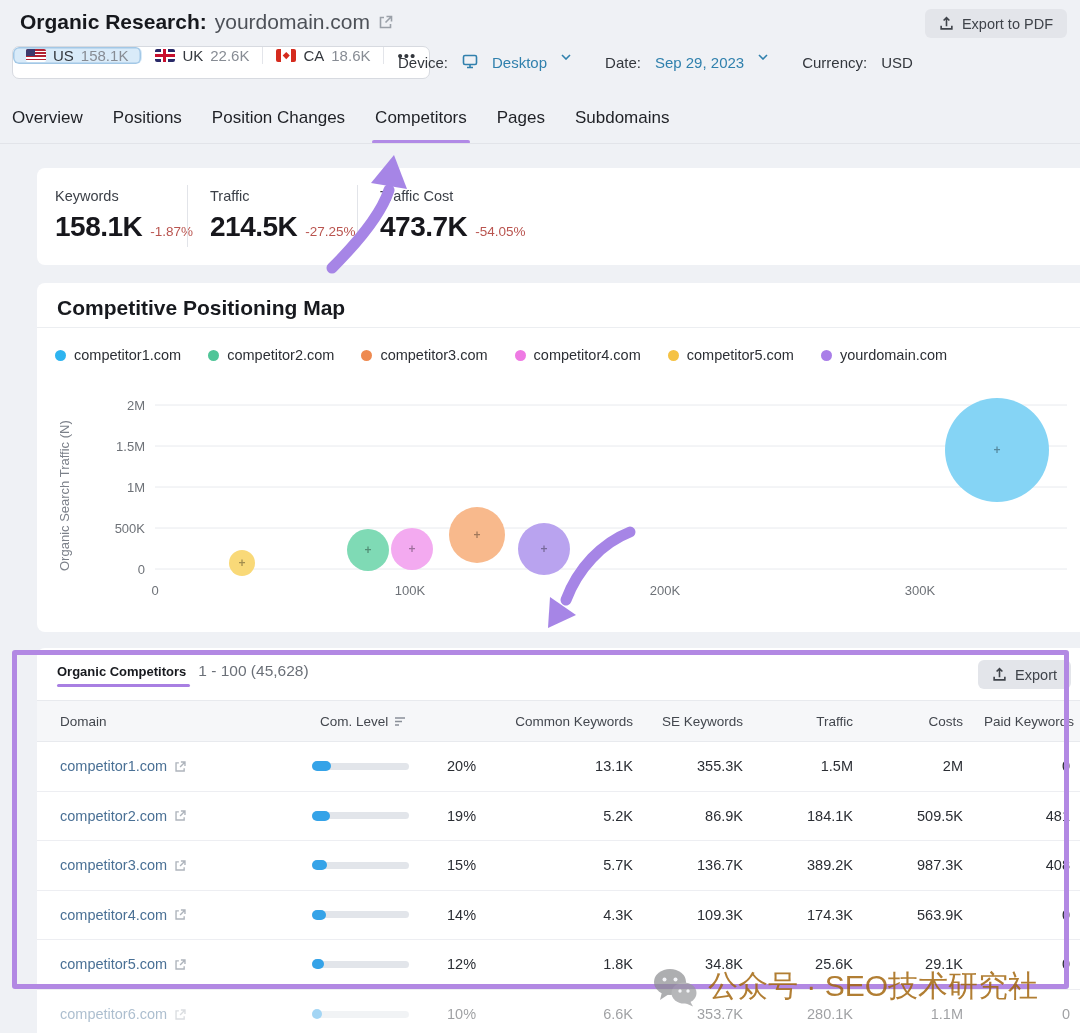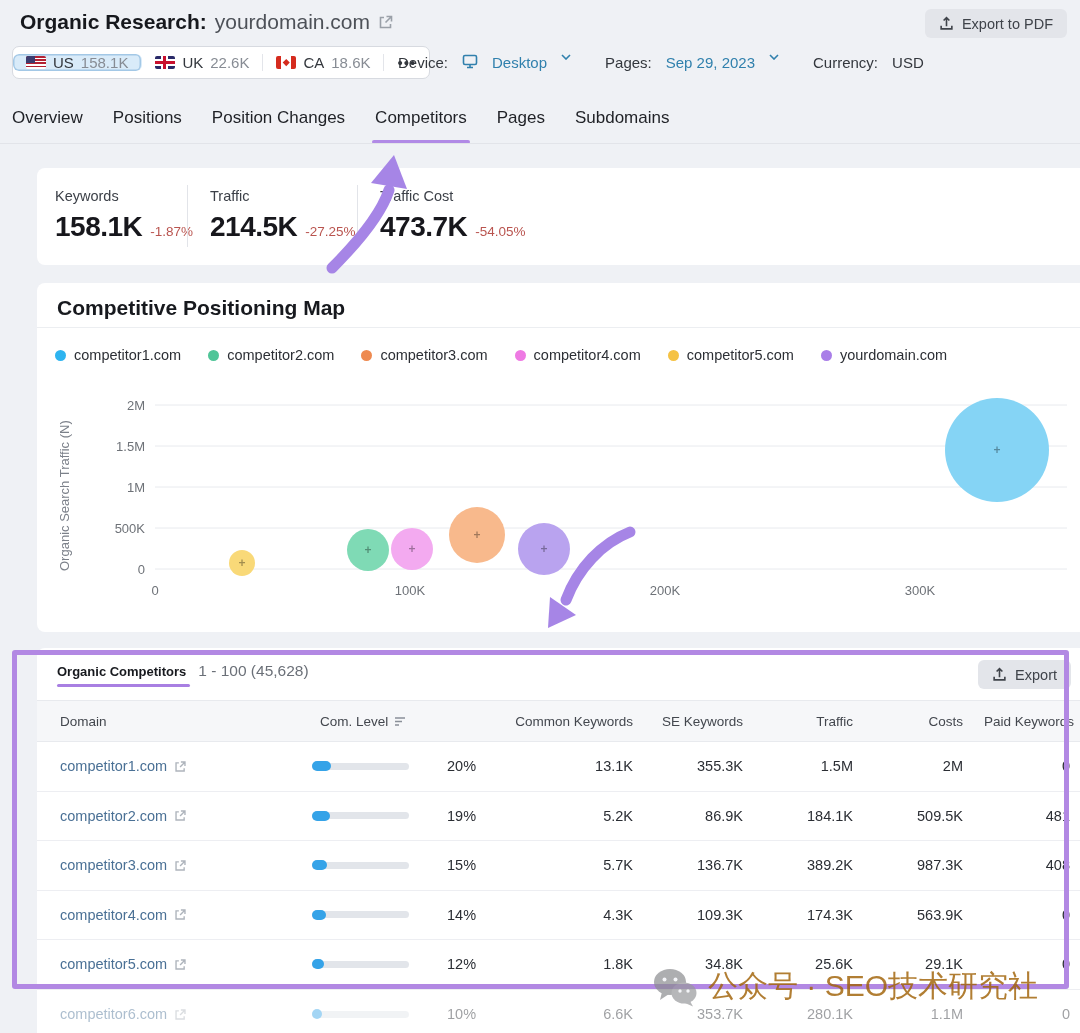--- a/index.html
+++ b/index.html
@@ -10,21 +10,21 @@
   
   .hdr-title { position:absolute; left:20px; top:10px; font-size:21px; display:flex; align-items:center; gap:8px; }
   .hdr-title b { color:#16181d; font-weight:700; }
   .hdr-title .dom { color:#4d5158; font-weight:400; }
   .btn-gray { background:#e3e5ea; border:none; border-radius:6px; color:#3f434a; font-size:14.5px;
               display:inline-flex; align-items:center; gap:8px; padding:0 14px; height:29px; cursor:pointer; }
   #export-pdf { position:absolute; right:13px; top:9px; }
 
   
   .geo-group { position:absolute; left:12px; top:46px; display:flex; background:#fff; border:1px solid #d7dae0;
-               border-radius:7px; height:33px; align-items:center; }
+               border-radius:7px; height:33px; align-items:flex-start; }
   .geo-tab { display:flex; align-items:center; gap:7px; padding:0 13px; font-size:15px; color:#33373d;
              border-right:1px solid #e3e5ea; cursor:pointer; }
   .geo-tab:last-child { border-right:none; }
   .geo-tab .cnt { color:#878c94; }
   .geo-tab.selected { background:#d9ebf9; box-shadow:inset 0 0 0 1.5px #a3c8e6; border-radius:6px; border-right-color:transparent; }
   .geo-more { color:#33373d; font-size:15px; letter-spacing:1px; }
   .flag { width:20px; height:13px; border-radius:2px; position:relative; display:inline-block; flex:none; overflow:hidden; }
   .flag-us { background:repeating-linear-gradient(180deg,#b22234 0 1.6px,#fff 1.6px 3.2px); }
   .flag-us::after { content:""; position:absolute; left:0; top:0; width:9px; height:6.5px; background:#3c3b6e; }
   .flag-uk { background:
@@ -156,21 +156,21 @@
       <svg width="16" height="15" viewBox="0 0 16 15">
         <rect x="1.5" y="1.5" width="13" height="9" rx="1.5" fill="none" stroke="#3080ad" stroke-width="1.6"></rect>
         <path d="M8 11 V13 M5 13.5 H11" stroke="#3080ad" stroke-width="1.6" fill="none"></path>
       </svg>
       <span class="blue-link">Desktop</span>
       <svg width="10" height="6" viewBox="0 0 10 6">
         <path d="M1 1 L5 5 L9 1" fill="none" stroke="#3080ad" stroke-width="1.6"></path>
         </svg>
     </div>
     <div class="grp">
-      <span>Pages:</span>
+      <span>Date:</span>
       <span class="blue-link">Sep 29, 2023</span>
       <svg width="10" height="6" viewBox="0 0 10 6">
         <path d="M1 1 L5 5 L9 1" fill="none" stroke="#3080ad" stroke-width="1.6"></path>
         </svg>
     </div>
     <div class="grp">
       <span>Currency:</span>
       <span>USD</span>
     </div>
   </div>

